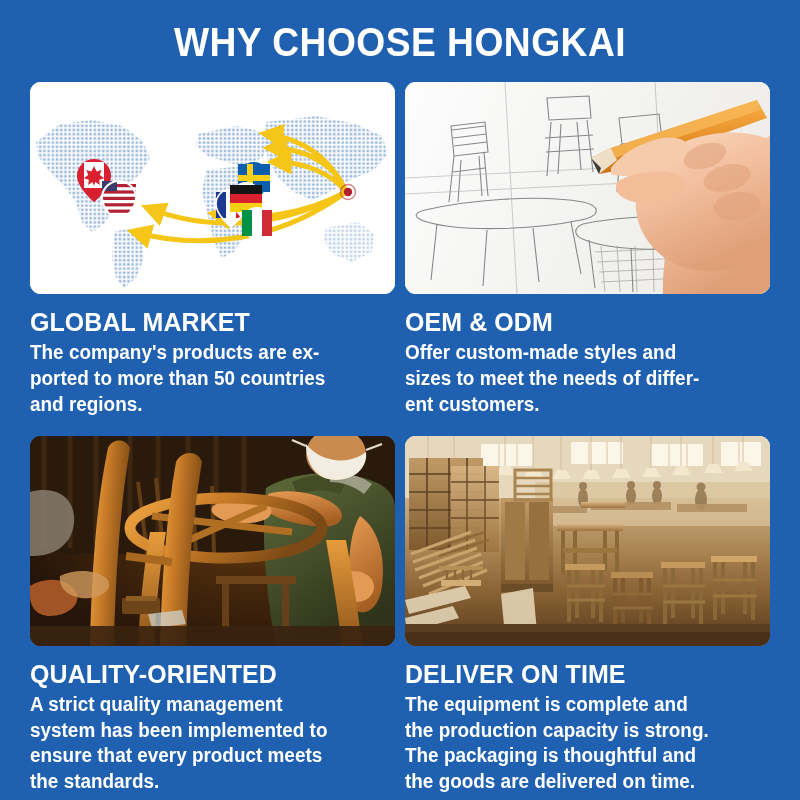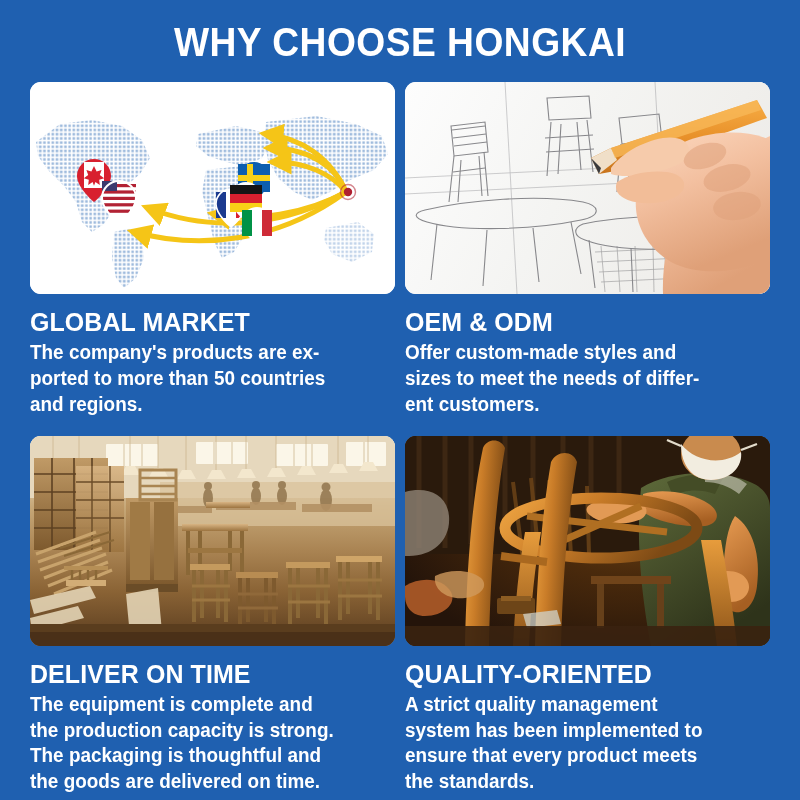--- a/index.html
+++ b/index.html
@@ -317,20 +317,133 @@
     <div class="card-heading">OEM &amp; ODM</div>
     <div class="card-body">
       <div>Offer custom-made styles and</div>
       <div>sizes to meet the needs of differ-</div>
       <div>ent customers.</div>
     </div>
   </div>
 
   <div class="cell row2">
     <div class="photo">
+      <div class="craft-bg"></div>
+      <svg class="craft-svg" viewBox="0 0 365 210" preserveAspectRatio="none">
+        <defs>
+          <linearGradient id="litWood" x1="0" y1="0" x2="1" y2="0.3">
+            <stop offset="0%" stop-color="#f0a643"></stop>
+            <stop offset="45%" stop-color="#c97c28"></stop>
+            <stop offset="100%" stop-color="#7d4a15"></stop>
+          </linearGradient>
+          <linearGradient id="litWood2" x1="0" y1="0" x2="0" y2="1">
+            <stop offset="0%" stop-color="#e79c3c"></stop>
+            <stop offset="100%" stop-color="#8d5419"></stop>
+          </linearGradient>
+          <linearGradient id="shirtGrad" x1="0" y1="0" x2="0.5" y2="1">
+            <stop offset="0%" stop-color="#5e6a3a"></stop>
+            <stop offset="100%" stop-color="#2e331a"></stop>
+          </linearGradient>
+          <linearGradient id="armGrad" x1="0" y1="0" x2="0.3" y2="1">
+            <stop offset="0%" stop-color="#e79b52"></stop>
+            <stop offset="100%" stop-color="#a65f22"></stop>
+          </linearGradient>
+        </defs>
+
+        <g fill="#2a1a0c">
+          <rect x="0" y="0" width="365" height="118"></rect>
+        </g>
+        <g stroke="#3d2713" stroke-width="5">
+          <path d="M14,0 v112 M40,0 v112 M66,0 v108 M100,0 v104 M128,0 v100
+                   M158,0 v96 M186,0 v92 M214,0 v90"></path>
+        </g>
+
+        <g stroke="#6b4418" stroke-width="4" opacity="0.85">
+          <path d="M108,46 l10,78 M126,42 l8,80 M144,44 l6,78 M162,48 l4,72 M182,50 l2,68"></path>
+        </g>
+
+        <path d="M0,56 C22,50 42,58 44,80 C46,104 28,120 4,120 L0,120 Z" fill="#8e8375" opacity="0.8"></path>
+
+        <g>
+
+          <path d="M236,52 C262,36 306,32 340,44 C358,50 365,60 365,72 L365,210 L246,210
+                   C238,168 230,106 236,52 Z" fill="url(#shirtGrad)"></path>
+
+          <path d="M262,46 C280,38 302,36 318,42 L310,58 C294,52 278,54 268,60 Z" fill="#444c26"></path>
+          <path d="M300,38 C316,36 332,40 342,48 L334,58 C324,50 312,46 300,46 Z" fill="#eae6dc" opacity="0.5"></path>
+
+          <ellipse cx="306" cy="18" rx="30" ry="26" fill="#c98b4e"></ellipse>
+
+          <path d="M276,8 C290,26 318,30 336,16 C338,30 326,44 306,44 C288,44 276,30 276,8 Z" fill="#f2ede0"></path>
+          <path d="M276,10 L262,4 M336,14 L352,8" stroke="#e3dccb" stroke-width="2.4" fill="none"></path>
+
+          <path d="M330,80 C348,92 356,120 352,150 C350,168 340,178 330,176
+                   C320,174 316,156 318,136 C320,110 322,92 330,80 Z" fill="url(#armGrad)"></path>
+
+          <path d="M238,58 C256,52 286,56 304,68 C316,76 314,88 300,90
+                   C282,92 252,86 238,76 Z" fill="url(#armGrad)"></path>
+
+          <path d="M186,68 C200,60 220,60 234,66 C244,70 244,80 234,84
+                   C218,90 196,88 186,80 C180,76 180,71 186,68 Z" fill="#e29a55"></path>
+
+          <path d="M306,140 C318,132 336,134 342,144 C348,154 340,166 326,166
+                   C312,166 302,154 306,140 Z" fill="#e29a55"></path>
+        </g>
+
+        <g>
+
+          <ellipse cx="196" cy="92" rx="96" ry="30" fill="none" stroke="url(#litWood)" stroke-width="11"></ellipse>
+          <ellipse cx="196" cy="88" rx="96" ry="30" fill="none" stroke="#enough" stroke-width="0"></ellipse>
+
+          <g stroke="#b06f22" stroke-width="7">
+            <path d="M122,80 L262,96"></path>
+            <path d="M150,108 L236,70"></path>
+          </g>
+
+          <path d="M120,96 C114,130 110,168 108,210 L124,210 C126,168 130,130 136,96 Z" fill="url(#litWood2)"></path>
+
+          <path d="M78,12 C68,60 62,120 60,210 L84,210 C86,120 92,60 100,12
+                   C96,2 82,2 78,12 Z" fill="url(#litWood)"></path>
+
+          <path d="M146,26 C138,72 132,132 130,210 L156,210 C158,132 164,72 172,26
+                   C168,14 152,14 146,26 Z" fill="url(#litWood)"></path>
+
+          <path d="M296,104 C302,140 308,174 312,210 L332,210 C328,172 322,138 316,104 Z" fill="url(#litWood2)"></path>
+
+          <path d="M96,120 L142,126" stroke="#a9681f" stroke-width="8"></path>
+        </g>
+
+        <g>
+          <rect x="186" y="140" width="80" height="8" fill="#70441a"></rect>
+          <rect x="192" y="148" width="7" height="44" fill="#66401a"></rect>
+          <rect x="252" y="148" width="7" height="44" fill="#66401a"></rect>
+        </g>
+
+        <g>
+          <path d="M0,150 C16,140 38,142 46,156 C52,168 38,180 20,180 C6,180 0,170 0,160 Z" fill="#b75f2a" opacity="0.85"></path>
+          <path d="M30,140 C46,132 66,134 76,142 C84,150 76,160 60,162 C42,164 28,154 30,140 Z" fill="#cf9a5c" opacity="0.8"></path>
+          <rect x="92" y="162" width="38" height="16" rx="2" fill="#6d4518"></rect>
+          <rect x="96" y="160" width="30" height="5" fill="#8c5c22"></rect>
+          <path d="M118,178 L152,174 L156,188 L122,192 Z" fill="#cfd3cc" opacity="0.75"></path>
+        </g>
+
+        <rect x="0" y="190" width="365" height="20" fill="#3a2210" opacity="0.9"></rect>
+      </svg>
+    </div>
+    <div class="card-heading">QUALITY-ORIENTED</div>
+    <div class="card-body">
+      <div>A strict quality management</div>
+      <div>system has been implemented to</div>
+      <div>ensure that every product meets</div>
+      <div>the standards.</div>
+    </div>
+  </div>
+
+  <div class="cell row2">
+    <div class="photo">
       <div class="factory-bg"></div>
       <svg class="factory-svg" viewBox="0 0 365 210" preserveAspectRatio="none">
         <defs>
           <linearGradient id="woodA" x1="0" y1="0" x2="0" y2="1">
             <stop offset="0%" stop-color="#d8b483"></stop>
               <stop offset="100%" stop-color="#9c7440"></stop>
           </linearGradient>
           <linearGradient id="woodB" x1="0" y1="0" x2="0" y2="1">
             <stop offset="0%" stop-color="#c09a66"></stop>
               <stop offset="100%" stop-color="#7e5a2e"></stop>
@@ -488,126 +601,13 @@
     </div>
     <div class="card-heading">DELIVER ON TIME</div>
     <div class="card-body">
       <div>The equipment is complete and</div>
       <div>the production capacity is strong.</div>
       <div>The packaging is thoughtful and</div>
       <div>the goods are delivered on time.</div>
     </div>
   </div>
 
-  <div class="cell row2">
-    <div class="photo">
-      <div class="craft-bg"></div>
-      <svg class="craft-svg" viewBox="0 0 365 210" preserveAspectRatio="none">
-        <defs>
-          <linearGradient id="litWood" x1="0" y1="0" x2="1" y2="0.3">
-            <stop offset="0%" stop-color="#f0a643"></stop>
-            <stop offset="45%" stop-color="#c97c28"></stop>
-            <stop offset="100%" stop-color="#7d4a15"></stop>
-          </linearGradient>
-          <linearGradient id="litWood2" x1="0" y1="0" x2="0" y2="1">
-            <stop offset="0%" stop-color="#e79c3c"></stop>
-            <stop offset="100%" stop-color="#8d5419"></stop>
-          </linearGradient>
-          <linearGradient id="shirtGrad" x1="0" y1="0" x2="0.5" y2="1">
-            <stop offset="0%" stop-color="#5e6a3a"></stop>
-            <stop offset="100%" stop-color="#2e331a"></stop>
-          </linearGradient>
-          <linearGradient id="armGrad" x1="0" y1="0" x2="0.3" y2="1">
-            <stop offset="0%" stop-color="#e79b52"></stop>
-            <stop offset="100%" stop-color="#a65f22"></stop>
-          </linearGradient>
-        </defs>
-
-        <g fill="#2a1a0c">
-          <rect x="0" y="0" width="365" height="118"></rect>
-        </g>
-        <g stroke="#3d2713" stroke-width="5">
-          <path d="M14,0 v112 M40,0 v112 M66,0 v108 M100,0 v104 M128,0 v100
-                   M158,0 v96 M186,0 v92 M214,0 v90"></path>
-        </g>
-
-        <g stroke="#6b4418" stroke-width="4" opacity="0.85">
-          <path d="M108,46 l10,78 M126,42 l8,80 M144,44 l6,78 M162,48 l4,72 M182,50 l2,68"></path>
-        </g>
-
-        <path d="M0,56 C22,50 42,58 44,80 C46,104 28,120 4,120 L0,120 Z" fill="#8e8375" opacity="0.8"></path>
-
-        <g>
-
-          <path d="M236,52 C262,36 306,32 340,44 C358,50 365,60 365,72 L365,210 L246,210
-                   C238,168 230,106 236,52 Z" fill="url(#shirtGrad)"></path>
-
-          <path d="M262,46 C280,38 302,36 318,42 L310,58 C294,52 278,54 268,60 Z" fill="#444c26"></path>
-          <path d="M300,38 C316,36 332,40 342,48 L334,58 C324,50 312,46 300,46 Z" fill="#eae6dc" opacity="0.5"></path>
-
-          <ellipse cx="306" cy="18" rx="30" ry="26" fill="#c98b4e"></ellipse>
-
-          <path d="M276,8 C290,26 318,30 336,16 C338,30 326,44 306,44 C288,44 276,30 276,8 Z" fill="#f2ede0"></path>
-          <path d="M276,10 L262,4 M336,14 L352,8" stroke="#e3dccb" stroke-width="2.4" fill="none"></path>
-
-          <path d="M330,80 C348,92 356,120 352,150 C350,168 340,178 330,176
-                   C320,174 316,156 318,136 C320,110 322,92 330,80 Z" fill="url(#armGrad)"></path>
-
-          <path d="M238,58 C256,52 286,56 304,68 C316,76 314,88 300,90
-                   C282,92 252,86 238,76 Z" fill="url(#armGrad)"></path>
-
-          <path d="M186,68 C200,60 220,60 234,66 C244,70 244,80 234,84
-                   C218,90 196,88 186,80 C180,76 180,71 186,68 Z" fill="#e29a55"></path>
-
-          <path d="M306,140 C318,132 336,134 342,144 C348,154 340,166 326,166
-                   C312,166 302,154 306,140 Z" fill="#e29a55"></path>
-        </g>
-
-        <g>
-
-          <ellipse cx="196" cy="92" rx="96" ry="30" fill="none" stroke="url(#litWood)" stroke-width="11"></ellipse>
-          <ellipse cx="196" cy="88" rx="96" ry="30" fill="none" stroke="#enough" stroke-width="0"></ellipse>
-
-          <g stroke="#b06f22" stroke-width="7">
-            <path d="M122,80 L262,96"></path>
-            <path d="M150,108 L236,70"></path>
-          </g>
-
-          <path d="M120,96 C114,130 110,168 108,210 L124,210 C126,168 130,130 136,96 Z" fill="url(#litWood2)"></path>
-
-          <path d="M78,12 C68,60 62,120 60,210 L84,210 C86,120 92,60 100,12
-                   C96,2 82,2 78,12 Z" fill="url(#litWood)"></path>
-
-          <path d="M146,26 C138,72 132,132 130,210 L156,210 C158,132 164,72 172,26
-                   C168,14 152,14 146,26 Z" fill="url(#litWood)"></path>
-
-          <path d="M296,104 C302,140 308,174 312,210 L332,210 C328,172 322,138 316,104 Z" fill="url(#litWood2)"></path>
-
-          <path d="M96,120 L142,126" stroke="#a9681f" stroke-width="8"></path>
-        </g>
-
-        <g>
-          <rect x="186" y="140" width="80" height="8" fill="#70441a"></rect>
-          <rect x="192" y="148" width="7" height="44" fill="#66401a"></rect>
-          <rect x="252" y="148" width="7" height="44" fill="#66401a"></rect>
-        </g>
-
-        <g>
-          <path d="M0,150 C16,140 38,142 46,156 C52,168 38,180 20,180 C6,180 0,170 0,160 Z" fill="#b75f2a" opacity="0.85"></path>
-          <path d="M30,140 C46,132 66,134 76,142 C84,150 76,160 60,162 C42,164 28,154 30,140 Z" fill="#cf9a5c" opacity="0.8"></path>
-          <rect x="92" y="162" width="38" height="16" rx="2" fill="#6d4518"></rect>
-          <rect x="96" y="160" width="30" height="5" fill="#8c5c22"></rect>
-          <path d="M118,178 L152,174 L156,188 L122,192 Z" fill="#cfd3cc" opacity="0.75"></path>
-        </g>
-
-        <rect x="0" y="190" width="365" height="20" fill="#3a2210" opacity="0.9"></rect>
-      </svg>
-    </div>
-    <div class="card-heading">QUALITY-ORIENTED</div>
-    <div class="card-body">
-      <div>A strict quality management</div>
-      <div>system has been implemented to</div>
-      <div>ensure that every product meets</div>
-      <div>the standards.</div>
-    </div>
-  </div>
-
 </div>
 
 </body></html>

